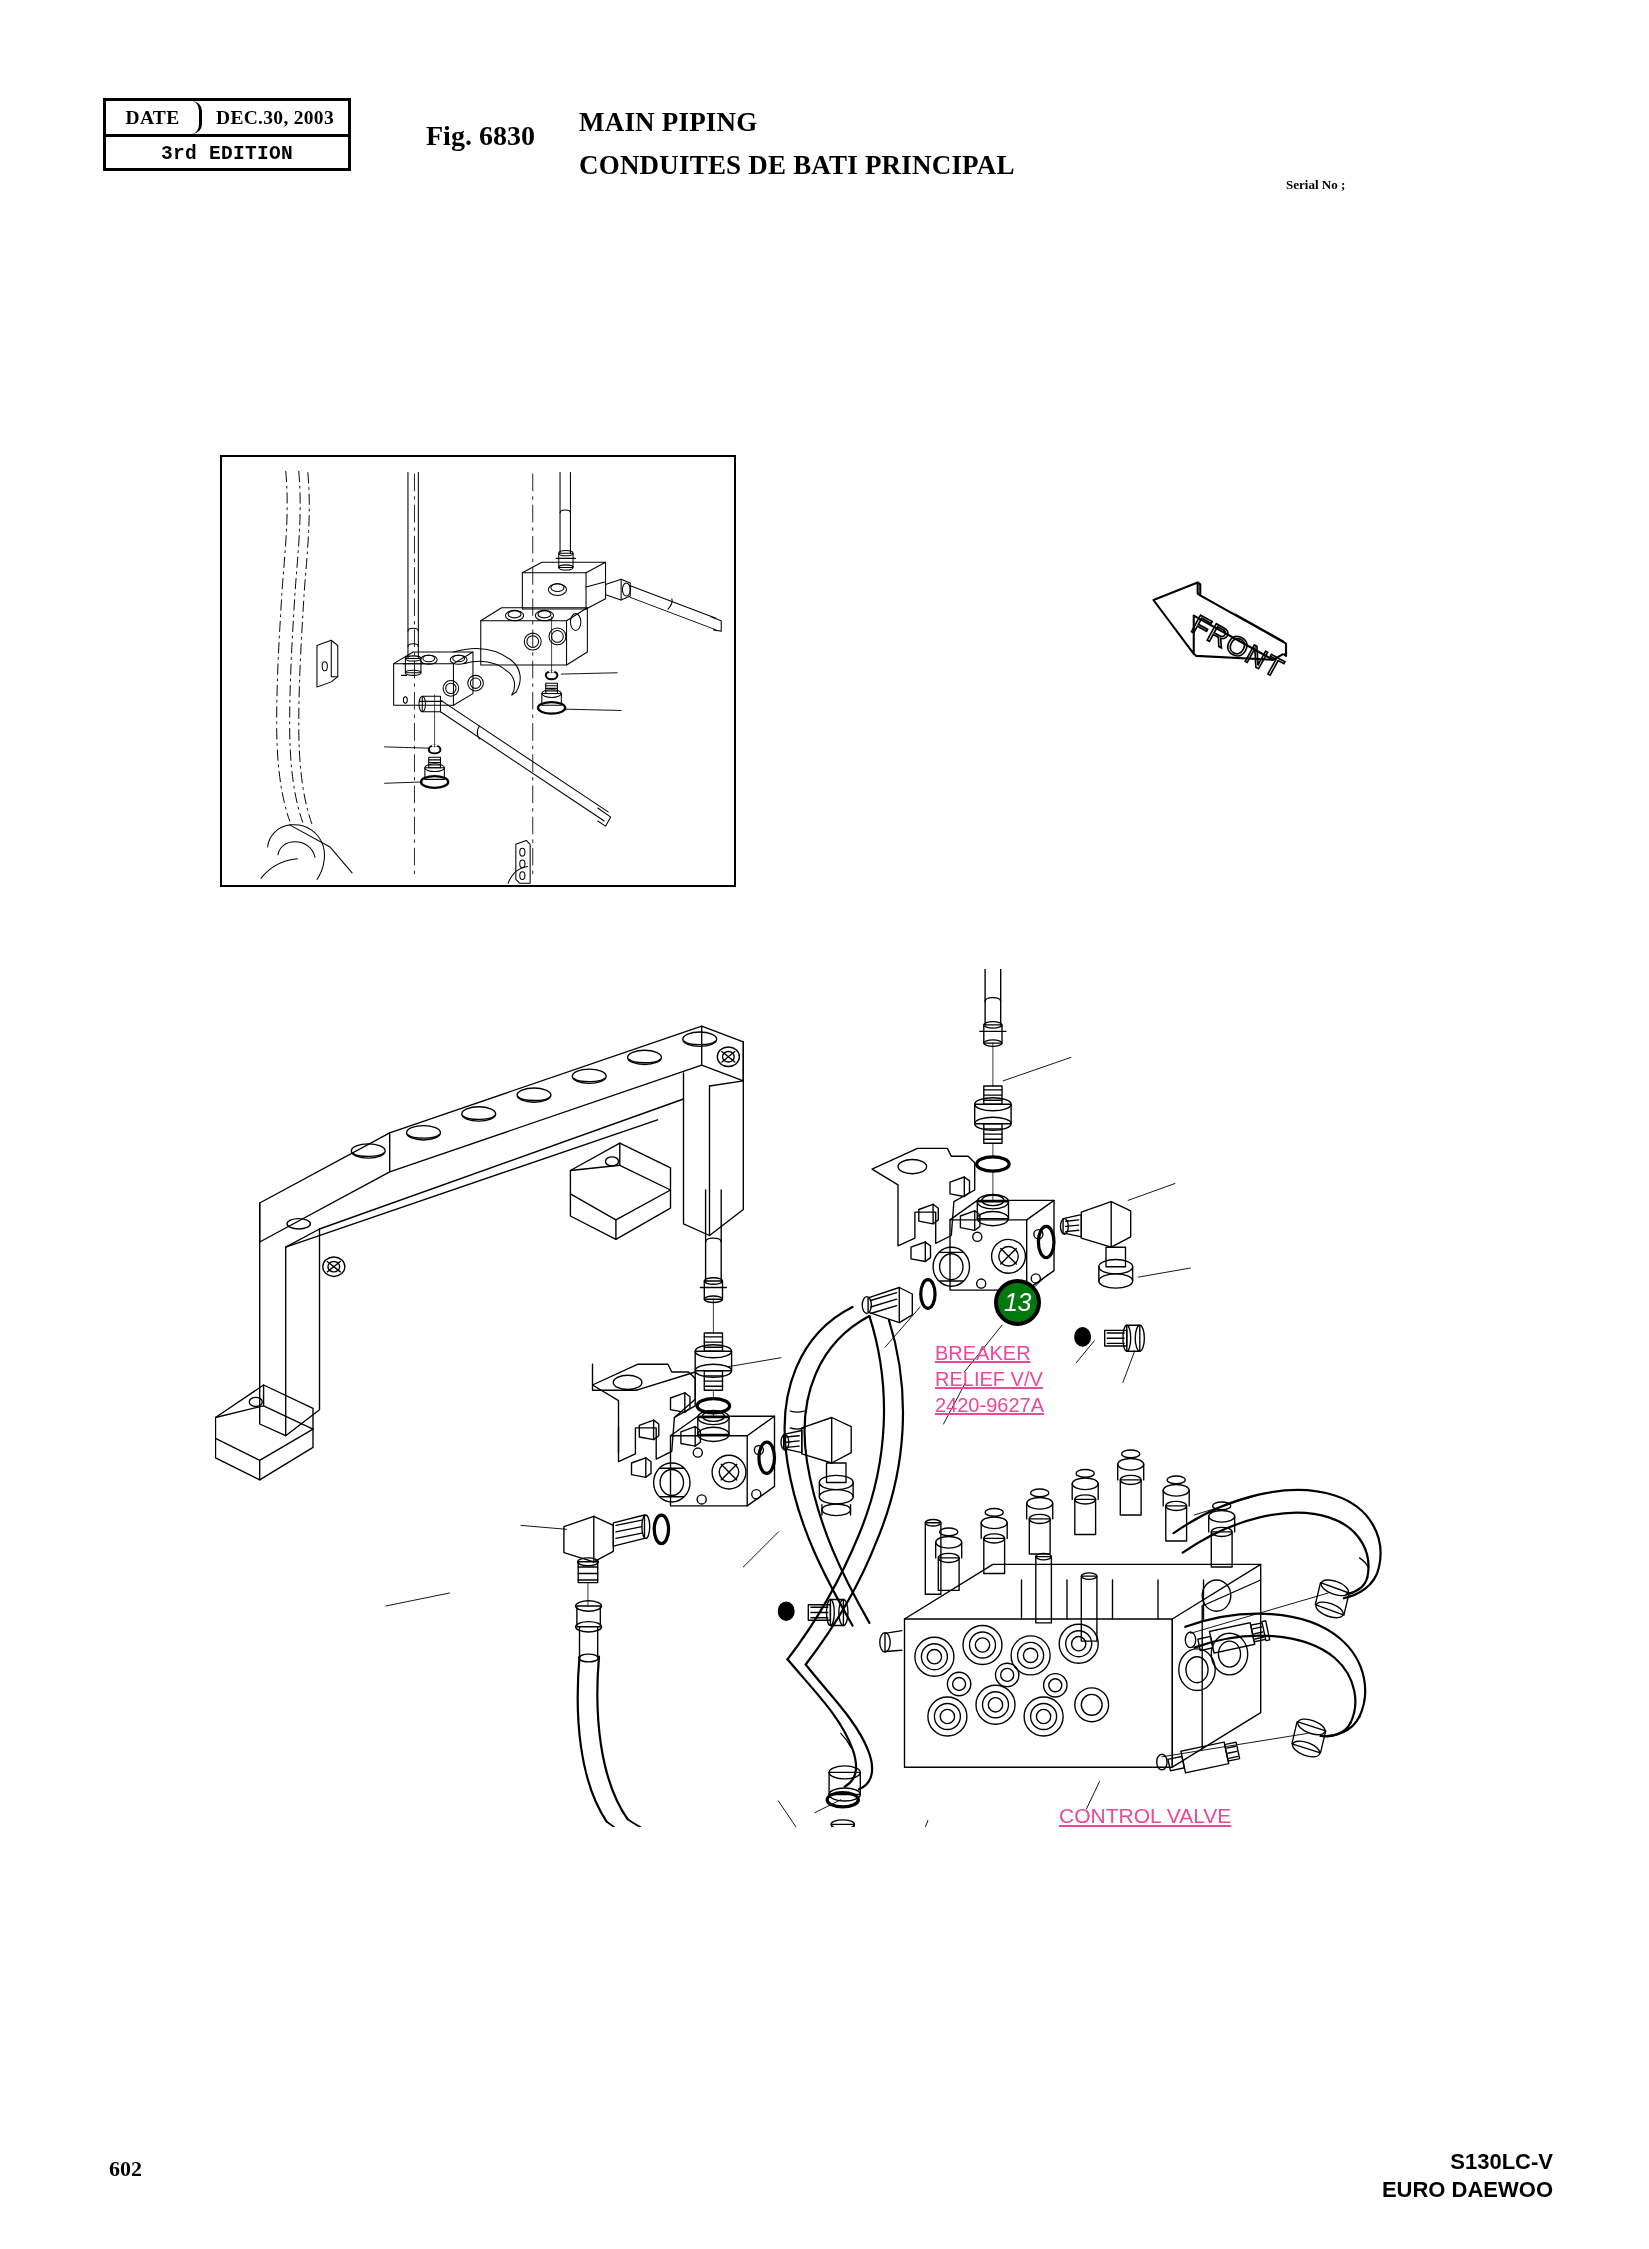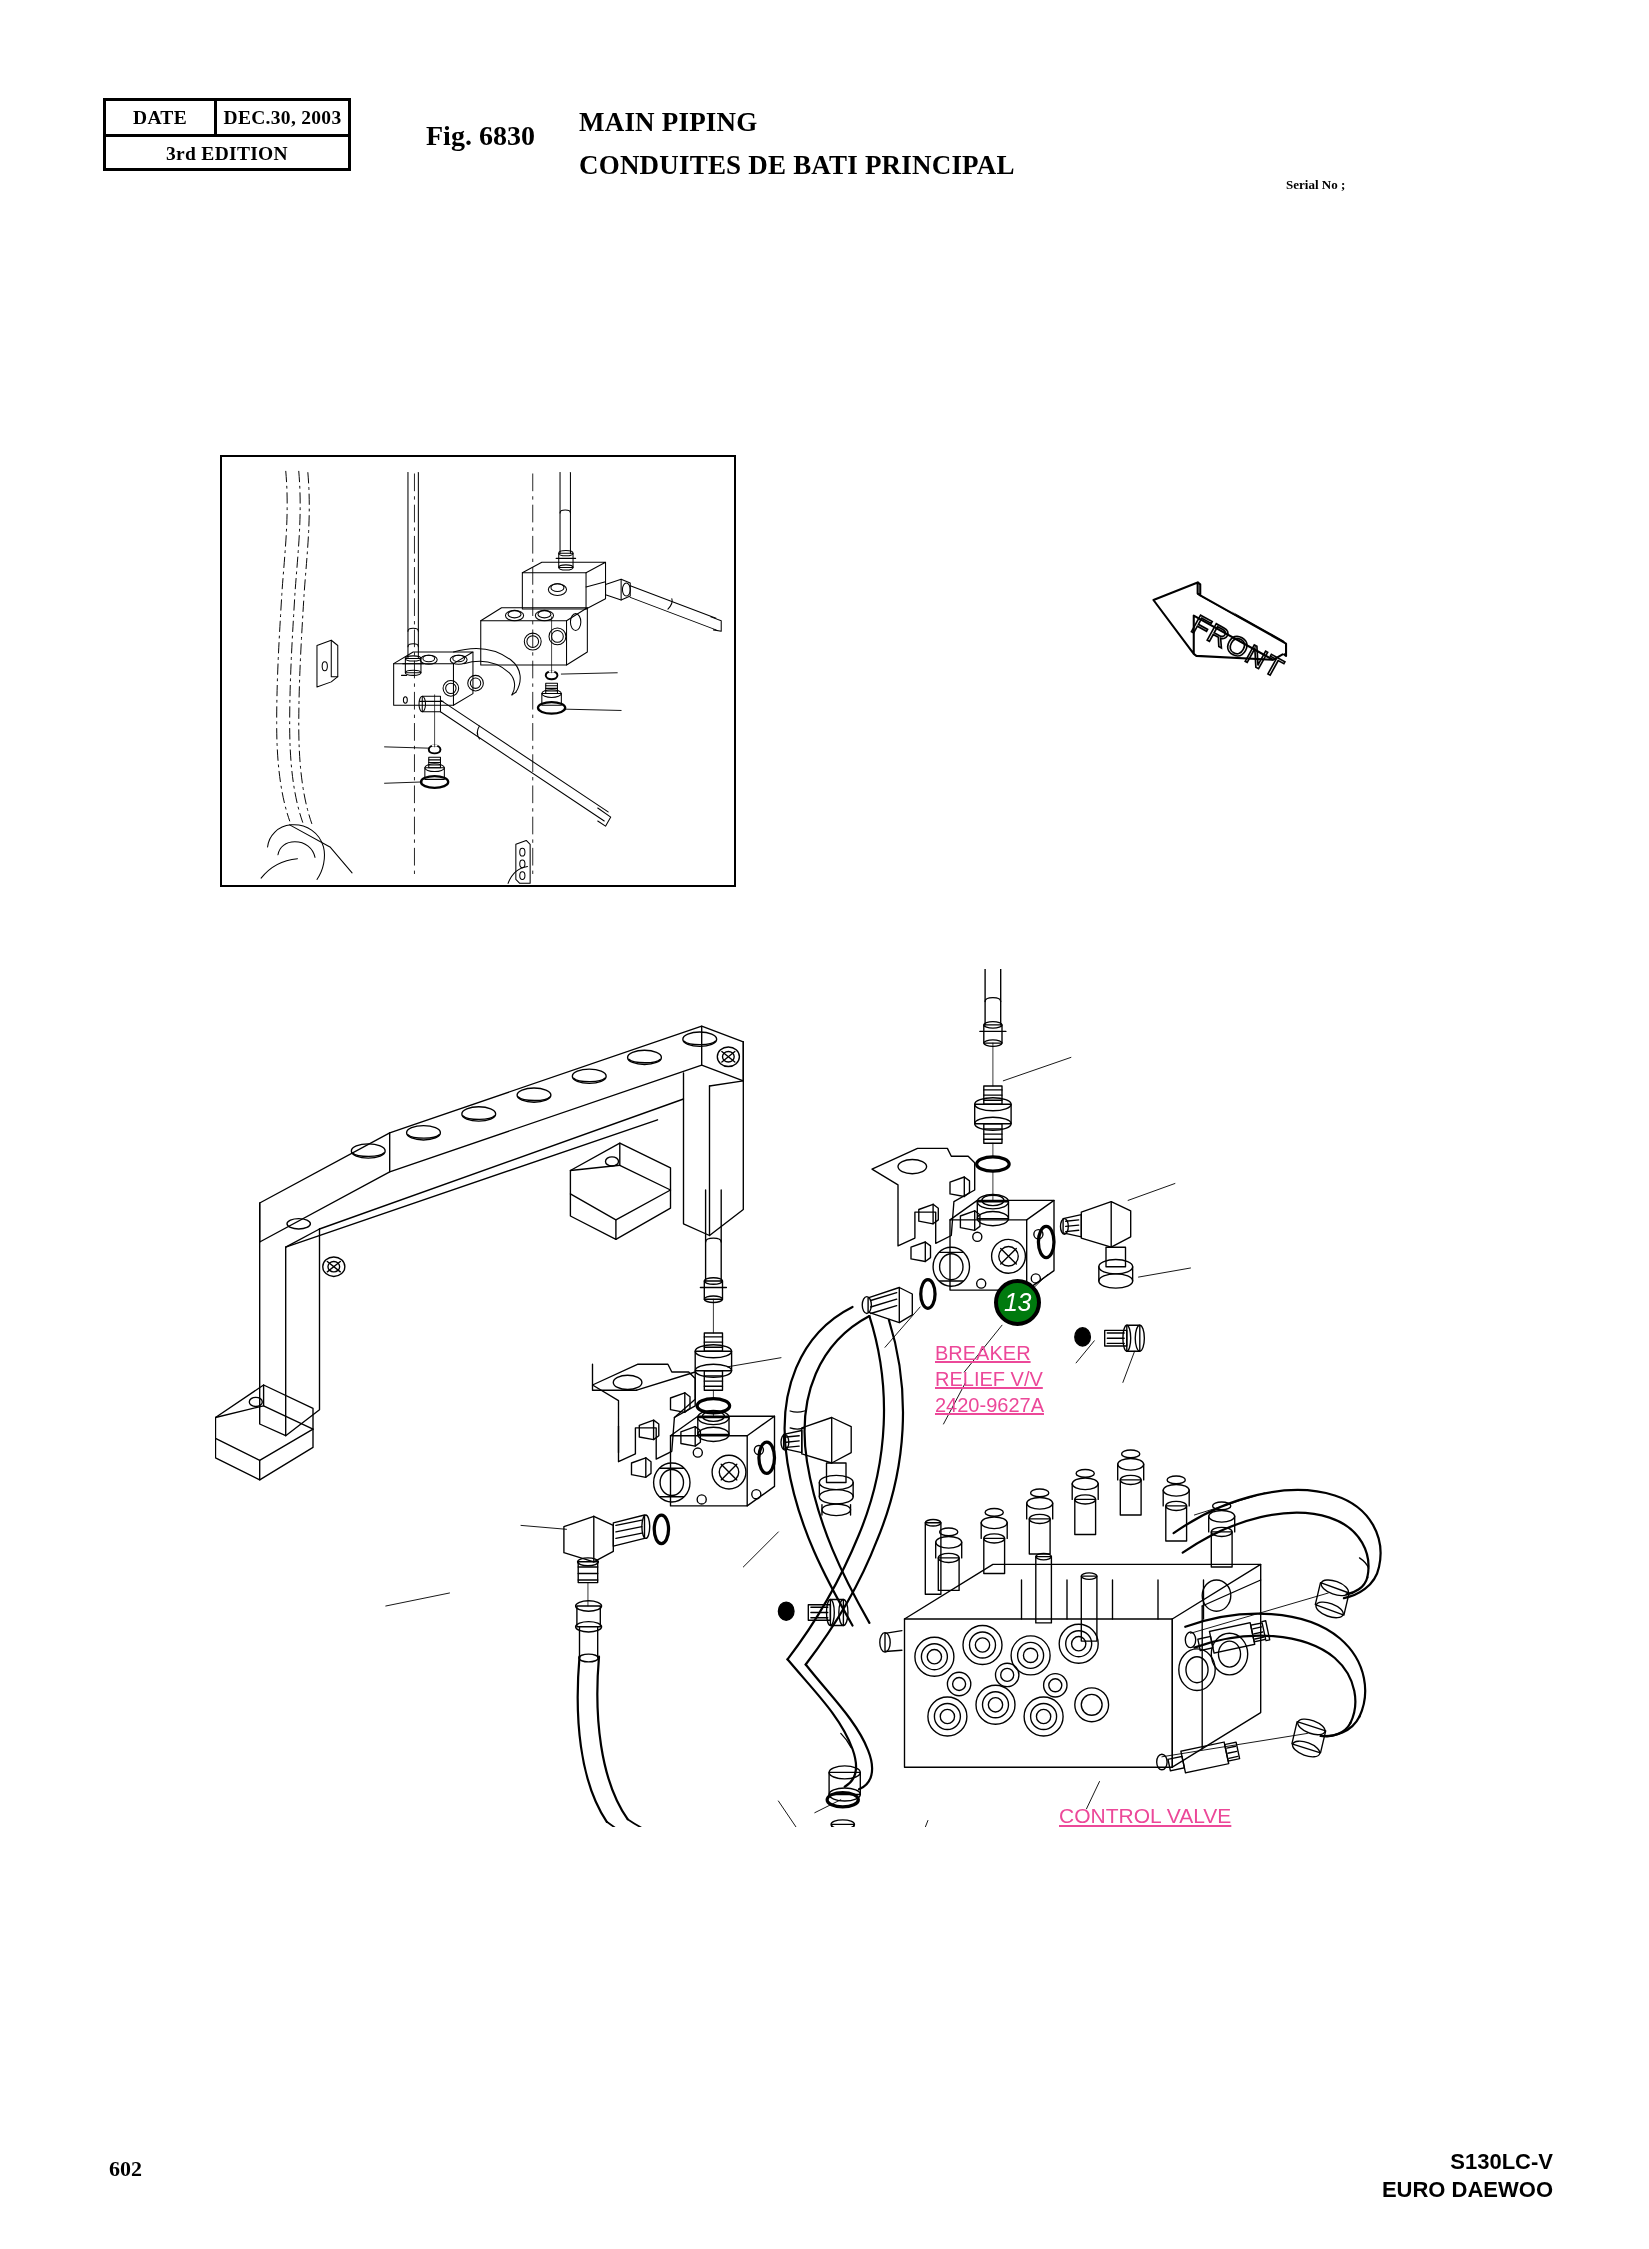--- a/index.html
+++ b/index.html
@@ -33,34 +33,36 @@
   #revision-box .rev-row {
     display: flex;
     box-sizing: border-box;
   }
   #revision-box .rev-row.top {
     height: 36px;
     border-bottom: 3.3px solid #000;
   }
   #revision-box .rev-row.bottom {
     height: 33px;
+    font-family: Liberation Mono, monospace;
   }
   #revision-box .rev-cell {
     display: flex;
     align-items: center;
     justify-content: center;
     font-weight: bold;
     font-size: 19.5px;
     letter-spacing: 0.3px;
     box-sizing: border-box;
     white-space: nowrap;
   }
   #revision-box .rev-cell.label {
-    width: 111px;
+    width: 96px;
     border-right: 3.3px solid #000;
+    border-radius: 10px;
   }
   #revision-box .rev-cell.value {
     flex: 1;
   }
   #revision-box .rev-cell.full {
     width: 100%;
   }
 
   #fig-number {
     position: absolute;

